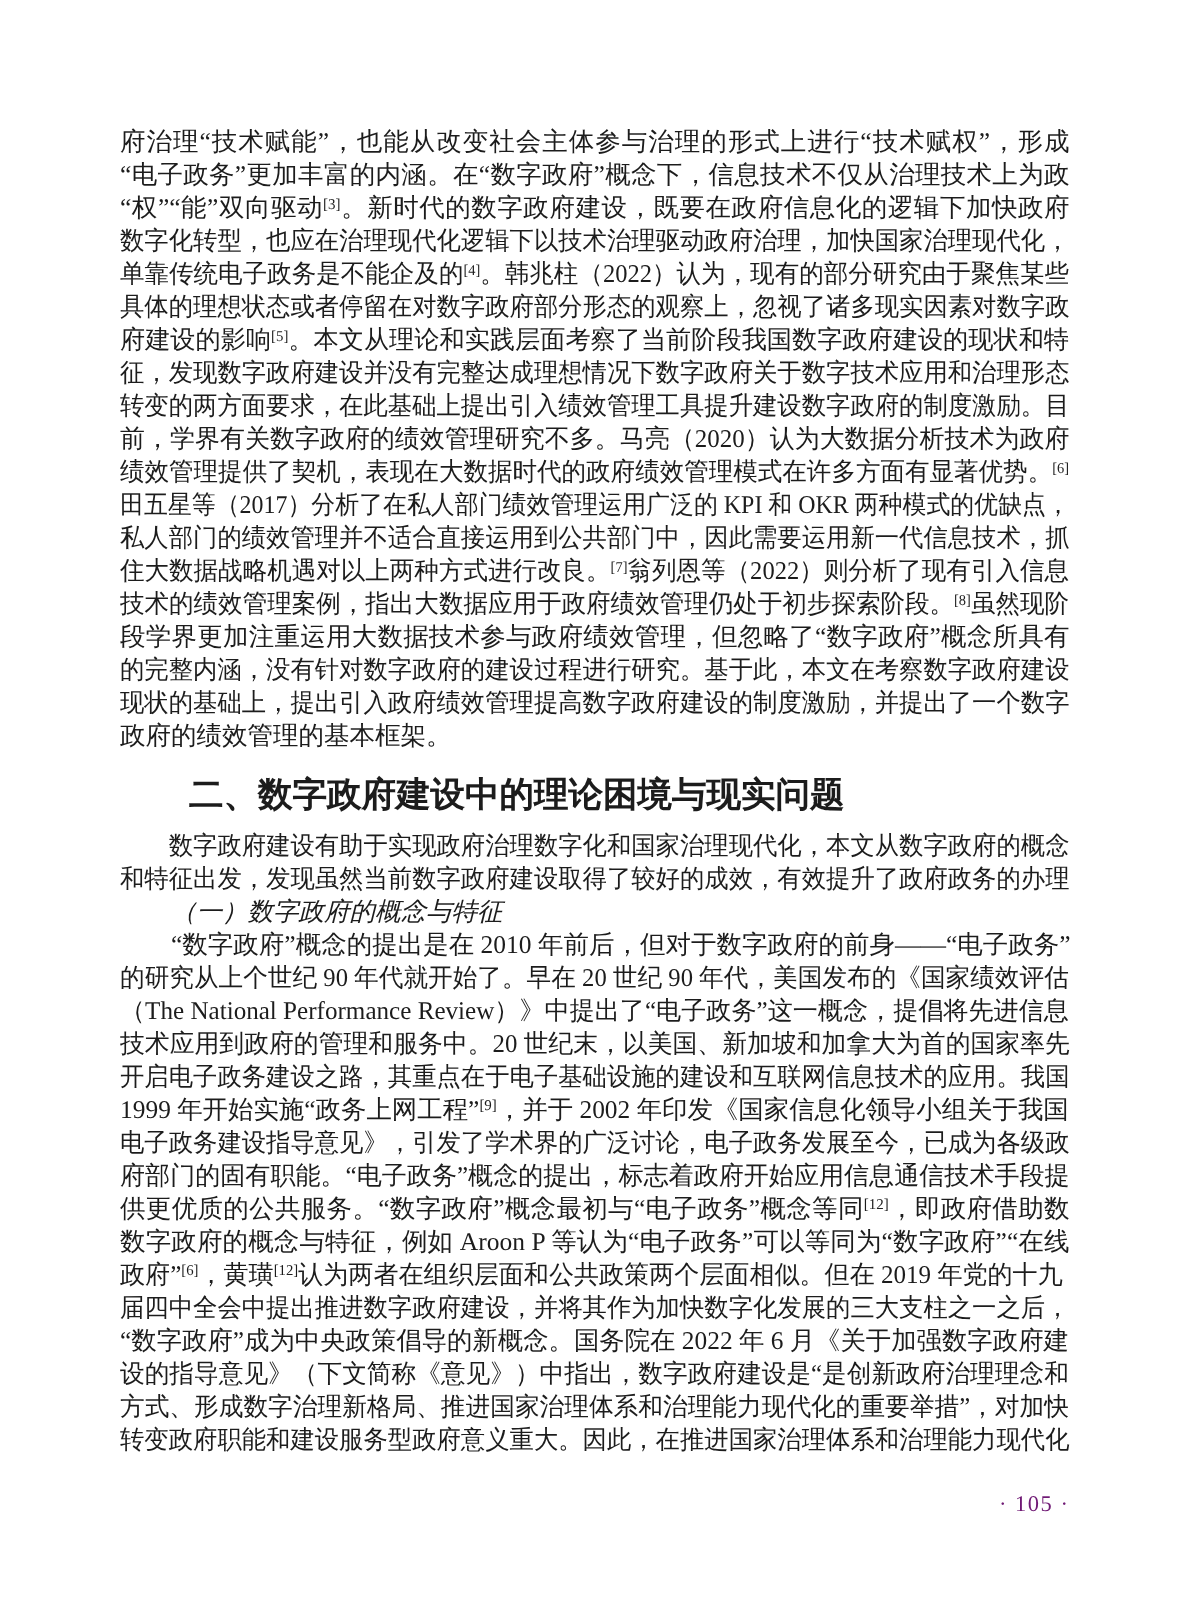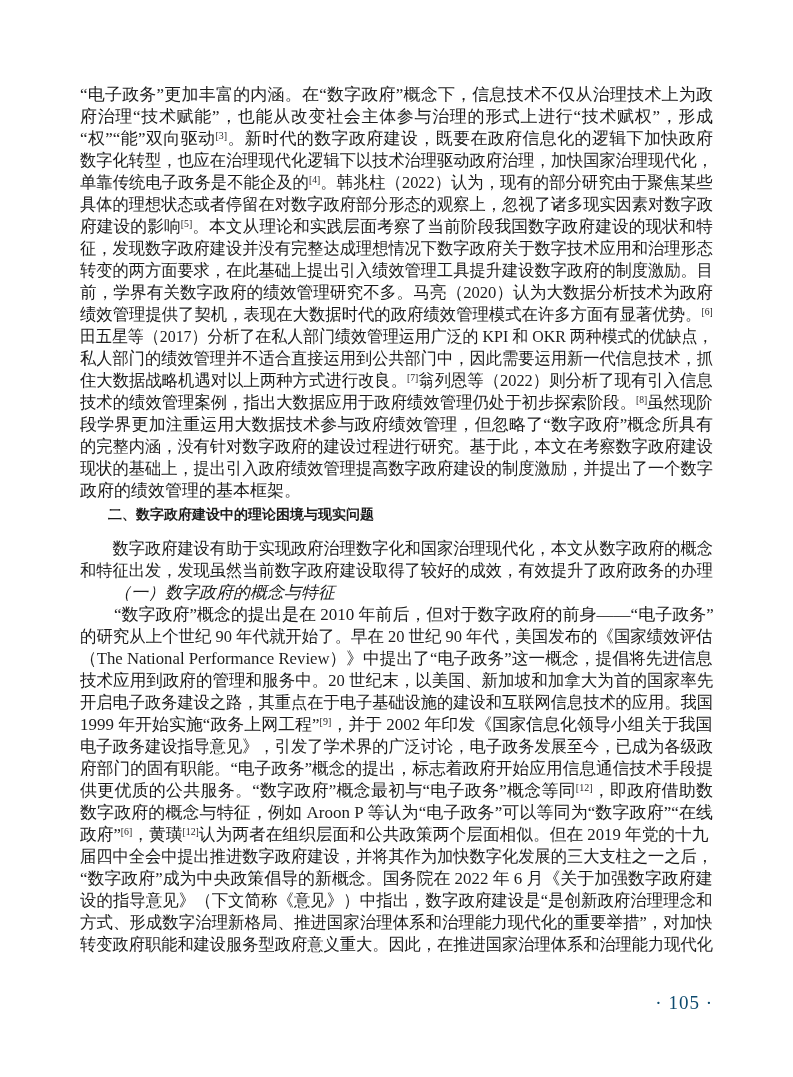--- a/index.html
+++ b/index.html
@@ -34,22 +34,23 @@
     white-space: nowrap;
     text-align: justify;
     text-align-last: justify;
     transform-origin: 0 50%;
   }
   .line.flush { text-align-last: left; }
   .line.indent { text-indent: 2em; }
   .heading {
     font-family: "Liberation Sans", "DejaVu Sans", sans-serif;
     font-weight: bold;
-    font-size: 14px;
+    font-size: 23px;
     line-height: 24px;
+    margin-top: 15px;
     margin-bottom: 12px;
     text-indent: 2em;
     white-space: nowrap;
   }
   .subheading {
     font-size: 17px;
     line-height: 22px;
     height: 22px;
     text-indent: 2em;
     white-space: nowrap;
@@ -57,35 +58,35 @@
   }
   sup {
     font-size: 10px;
     line-height: 0;
     vertical-align: 5px;
   }
   .page-number {
     position: absolute;
     top: 994px;
     right: 80px;
-    font-size: 19px;
+    font-size: 15px;
     line-height: 18px;
-    color: #0c4a6e;
+    color: #701a75;
     letter-spacing: 1px;
     font-family: Liberation Serif, serif;
   }
 </style>
 </head>
 <body>
 
 <div class="page">
   <div class="content">
       <div class="paragraph">
+        <div class="line">府治理“技术赋能”，也能从改变社会主体参与治理的形式上进行“技术赋权”，形成</div>
         <div class="line">“电子政务”更加丰富的内涵。在“数字政府”概念下，信息技术不仅从治理技术上为政</div>
-        <div class="line">府治理“技术赋能”，也能从改变社会主体参与治理的形式上进行“技术赋权”，形成</div>
         <div class="line">“权”“能”双向驱动<sup>[3]</sup>。新时代的数字政府建设，既要在政府信息化的逻辑下加快政府</div>
         <div class="line" style="transform: scaleX(0.954751);">数字化转型，也应在治理现代化逻辑下以技术治理驱动政府治理，加快国家治理现代化，</div>
         <div class="line" style="transform: scaleX(0.962006);">单靠传统电子政务是不能企及的<sup>[4]</sup>。韩兆柱（2022）认为，现有的部分研究由于聚焦某些</div>
         <div class="line" style="transform: scaleX(0.954751);">具体的理想状态或者停留在对数字政府部分形态的观察上，忽视了诸多现实因素对数字政</div>
         <div class="line" style="transform: scaleX(0.98752);">府建设的影响<sup>[5]</sup>。本文从理论和实践层面考察了当前阶段我国数字政府建设的现状和特</div>
         <div class="line" style="transform: scaleX(0.954751);">征，发现数字政府建设并没有完整达成理想情况下数字政府关于数字技术应用和治理形态</div>
         <div class="line" style="transform: scaleX(0.954751);">转变的两方面要求，在此基础上提出引入绩效管理工具提升建设数字政府的制度激励。目</div>
         <div class="line" style="transform: scaleX(0.979876);">前，学界有关数字政府的绩效管理研究不多。马亮（2020）认为大数据分析技术为政府</div>
         <div class="line" style="transform: scaleX(0.962006);">绩效管理提供了契机，表现在大数据时代的政府绩效管理模式在许多方面有显著优势。<sup>[6]</sup></div>
         <div class="line" style="transform: scaleX(0.937778);">田五星等（2017）分析了在私人部门绩效管理运用广泛的 KPI 和 OKR 两种模式的优缺点，</div>

